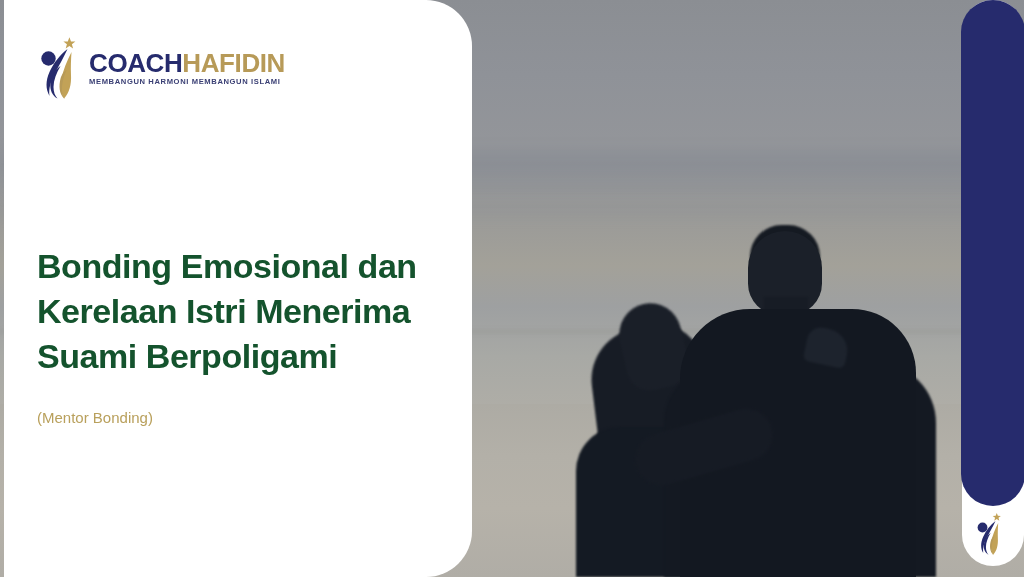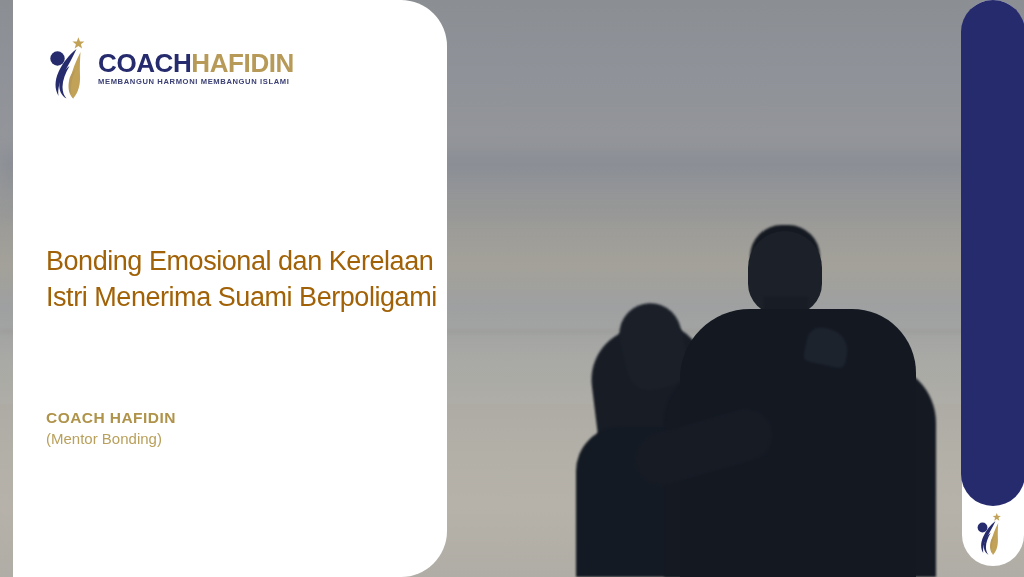--- a/index.html
+++ b/index.html
@@ -160,22 +160,22 @@
     width: 140px; height: 52px;
     background: #161b24;
     border-radius: 28px;
     transform: rotate(-16deg);
     filter: blur(1.4px);
   }
 
   
   .panel-left {
     position: absolute;
-    left: 13px; top: 0;
-    width: 434px; height: 577px;
+    left: 4px; top: 0;
+    width: 468px; height: 577px;
     background: #ffffff;
     border-radius: 0 46px 46px 0;
     z-index: 5;
   }
 
   
   .logo-lockup {
     position: absolute;
     left: 32px; top: 36px;
     display: flex;
@@ -199,24 +199,24 @@
     letter-spacing: 0.62px;
     color: #3a3f74;
     white-space: nowrap;
   }
 
   
   .headline {
     position: absolute;
     left: 33px; top: 244px;
     width: 430px;
-    font-size: 27px;
-    font-weight: 400;
+    font-size: 34px;
+    font-weight: 700;
     line-height: 1.33;
-    color: #a16207;
+    color: #14532d;
     letter-spacing: -0.45px;
   }
 
   
   .byline { position: absolute; left: 33px; top: 408px; }
   .byline-name {
     font-size: 15.5px;
     font-weight: 700;
     letter-spacing: 0.45px;
     color: #b0934a;
@@ -296,21 +296,20 @@
         <div class="logo-name">
           <span class="coach">COACH</span><span class="hafidin">HAFIDIN</span>
         </div>
         <div class="logo-tagline">MEMBANGUN HARMONI MEMBANGUN ISLAMI</div>
       </div>
     </div>
 
     <h1 class="headline">Bonding Emosional dan Kerelaan Istri Menerima Suami Berpoligami</h1>
 
     <div class="byline">
-      <div class="byline-name">COACH HAFIDIN</div>
       <div class="byline-role">(Mentor Bonding)</div>
     </div>
   </div>
 
   <div class="panel-right"></div>
   <div class="navy-bar"></div>
 
   <svg class="corner-mark" viewBox="0 0 44 64">
     <path d="M33.4 1.2 L35.0 5.4 L39.4 5.6 L35.9 8.3 L37.1 12.6 L33.4 10.1 L29.7 12.6 L30.9 8.3 L27.4 5.6 L31.8 5.4 Z" fill="#c2a257"></path>
     <circle cx="12.5" cy="22.5" r="7.2" fill="#262b6d"></circle>

